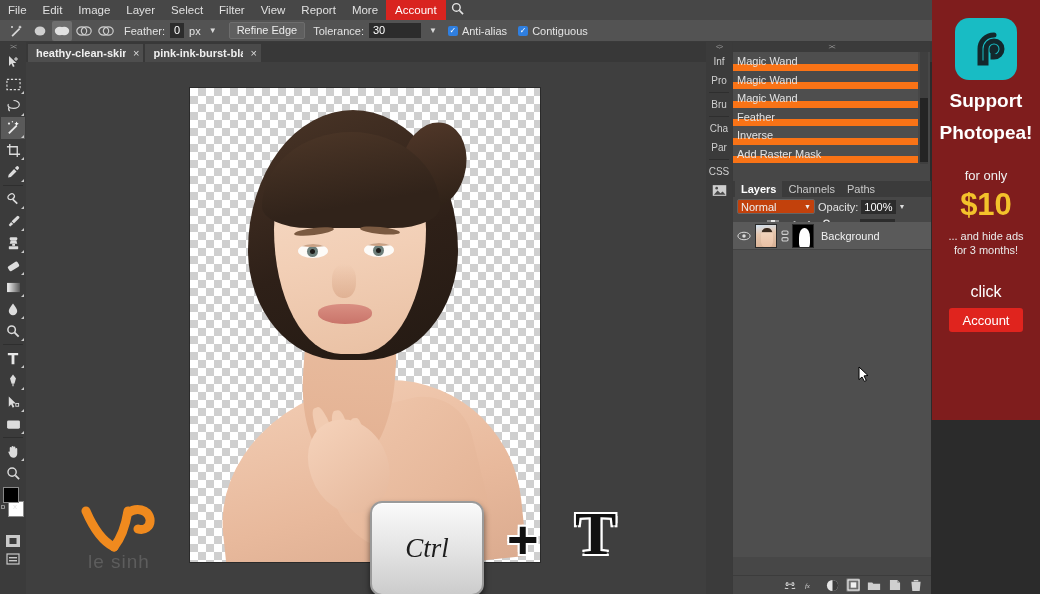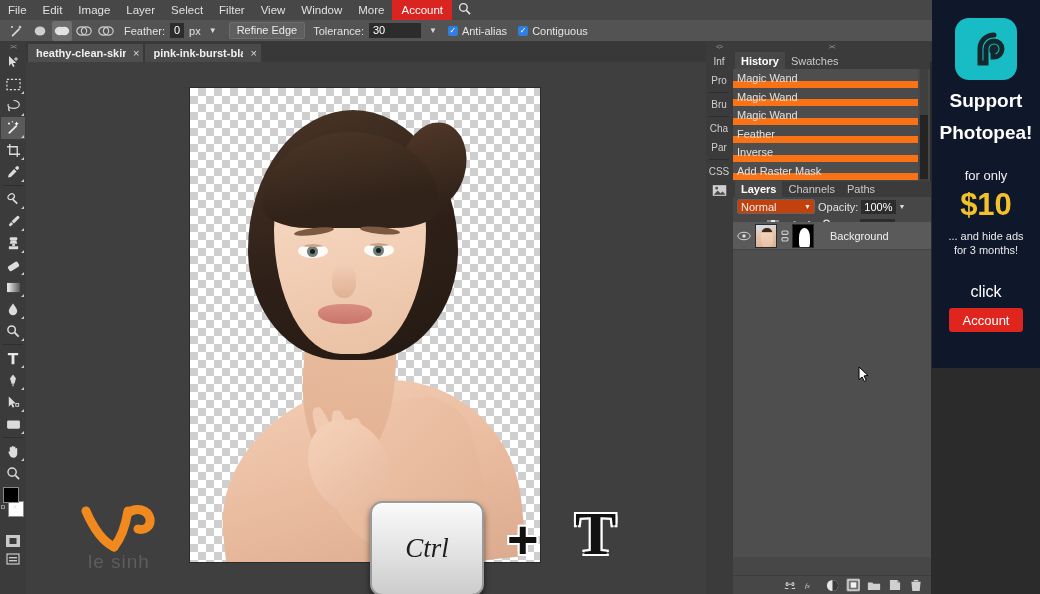--- a/index.html
+++ b/index.html
@@ -277,33 +277,33 @@
     content:''; position:absolute; left:5px; top:3px; width:12px;height:19px;
     background:linear-gradient(180deg,#3a2a1e 0%,#3a2a1e 22%,#f2d3bb 24%,#e9c0a4 100%);
     border-radius:42% 42% 30% 30%;
   }
   .linkicon{ width:9px; display:flex; align-items:center; justify-content:center; font-size:9px; color:#ccc;}
   .lthumb.mask{ background:#000; }
   .lthumb.mask:after{
     content:''; position:absolute; left:6px; top:3px; width:11px;height:21px;
     background:#fff; border-radius:46% 46% 28% 28%;
   }
-  .lname{ font-size:11px; color:#f0f0f0; margin-left:13px; }
+  .lname{ font-size:11px; color:#f0f0f0; margin-left:4px; }
   .lp-bottom{
     position:absolute; left:0; bottom:0; width:198px; height:19px;
     background:#474747; display:flex; align-items:center; justify-content:flex-end;
     gap:7px; padding-right:8px; border-top:1px solid #3c3c3c;
   }
   .lpb{ width:14px;height:14px; display:flex;align-items:center;justify-content:center; }
   .lpb.sel{ background:#6e6e6e; border-radius:2px; }
 
   
   .adpanel{
-    position:absolute; left:932px; top:0; width:108px; height:368px;
-    background:#0f172a; color:#fff; text-align:center; padding-top:18px;
+    position:absolute; left:932px; top:0; width:108px; height:420px;
+    background:#7f1d1d; color:#fff; text-align:center; padding-top:18px;
   }
   .adlogo{
     width:62px;height:62px;margin:0 auto; background:#18bcc4; border-radius:14px;
     display:flex;align-items:center;justify-content:center;
   }
   .ad-h{ font-size:19px; font-weight:bold; line-height:22px; margin-top:10px; }
   .ad-for{ font-size:13px; margin-top:24px; color:#f0f0f0;}
   .ad-price{ font-size:31px; font-weight:bold; color:#f3c22b; margin-top:4px; }
   .ad-sub{ font-size:11px; line-height:14px; margin-top:6px; color:#eaeaea; }
   .ad-click{ font-size:16px; margin-top:26px; }
@@ -321,21 +321,21 @@
 <div class="app">
 
   <div class="menubar">
     <div class="menu-item">File</div>
     <div class="menu-item">Edit</div>
     <div class="menu-item">Image</div>
     <div class="menu-item">Layer</div>
     <div class="menu-item">Select</div>
     <div class="menu-item">Filter</div>
     <div class="menu-item">View</div>
-    <div class="menu-item">Window</div>
+    <div class="menu-item">Report</div>
     <div class="menu-item">More</div>
     <div class="menu-item account">Account</div>
     <div class="menu-search">
       <svg width="13" height="13" viewBox="0 0 14 14">
           <circle cx="5.8" cy="5.8" r="4.1" fill="none" stroke="#e4e4e4" stroke-width="1.5"></circle>
           <line x1="9" y1="9" x2="13" y2="13" stroke="#e4e4e4" stroke-width="1.7"></line>
         </svg>
     </div>
 
   </div>
@@ -636,24 +636,20 @@
           <rect x=".8" y=".8" width="14.4" height="11.4" fill="#cfcfcf"></rect>
           <circle cx="5" cy="4" r="1.4" fill="#4a4a4a"></circle>
           <path d="M2 11l4-4.5 3 3 2.4-2 3 3.5z" fill="#4a4a4a"></path>
         </svg>
     </div>
   </div>
 
   <div class="panelcol">
     <div class="panel-grip">&gt;&lt;</div>
 
-    <div class="ptabs">
-      <div class="ptab active">History</div>
-      <div class="ptab">Swatches</div>
-    </div>
 
     <div class="histlist">
       <div class="hitem">Magic Wand</div>
       <div class="hitem">Magic Wand</div>
       <div class="hitem">Magic Wand</div>
       <div class="hitem">Feather</div>
       <div class="hitem">Inverse</div>
       <div class="hitem sel">Add Raster Mask</div>
       <div class="hscroll">
         <div class="thumb"></div>

